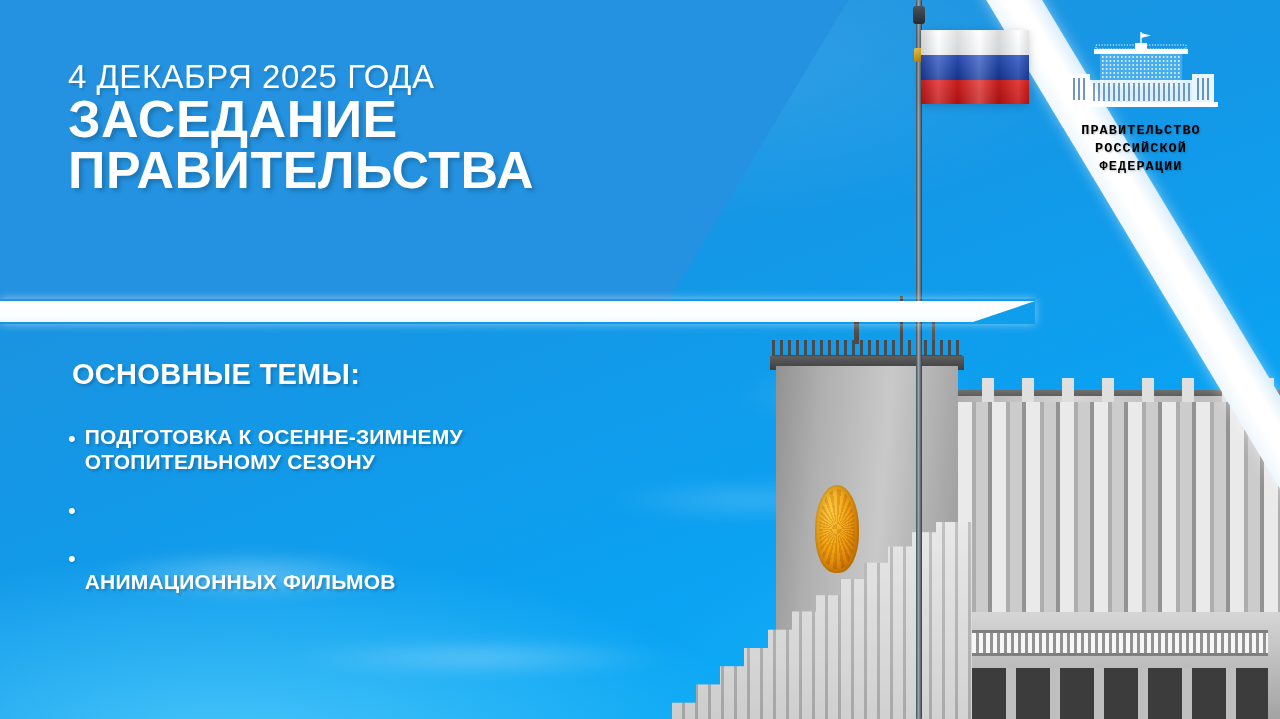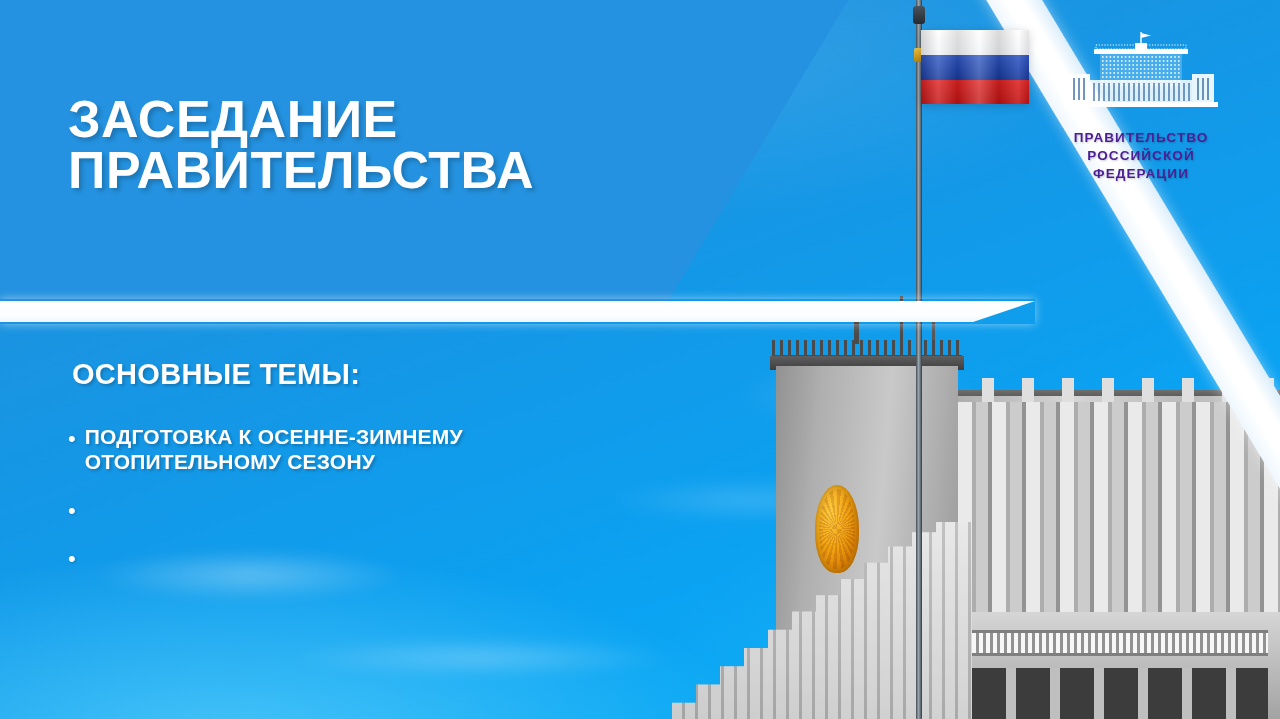--- a/index.html
+++ b/index.html
@@ -238,23 +238,24 @@
   }
   .topic-text {
     color:#ffffff; font-size:21px; font-weight:bold; line-height:1.18;
     letter-spacing:.2px; text-shadow:2px 2px 3px rgba(0,0,0,.22);
   }
 
   
   .logo { position:absolute; left:1038px; top:30px; width:206px; height:165px; text-align:center; }
   .logo-building { display:block; margin:0 auto; }
   .logo-text {
-    margin-top:19px; color:#4c1d95; font-weight:bold;
+    margin-top:12px; color:#000000; font-weight:bold;
     font-size:13.5px; line-height:1.32; letter-spacing:1.1px;
     text-shadow:1px 1px 2px rgba(0,0,0,.22);
+    font-family:Liberation Mono, monospace;
   }
   .logo-text span { display:block; white-space:nowrap; }
 </style>
 </head>
 <body>
 
 <div id="poster">
 
   <div class="sky"></div>
   <div class="sky-glow"></div>
@@ -299,20 +300,21 @@
 
   <div class="header-clip">
     <div class="header-panel">
       <div class="hp-inner"></div>
     </div>
   </div>
 
   <div class="white-band"></div>
   <div class="white-band-glow"></div>
 
+  <div class="date-line">4 ДЕКАБРЯ 2025 ГОДА</div>
   <div class="main-title">
     <span class="t-line">ЗАСЕДАНИЕ</span>
     <span class="t-line">ПРАВИТЕЛЬСТВА</span>
   </div>
 
   <div class="logo">
     <svg class="logo-building" width="170" height="80" viewBox="0 0 170 80">
       <g fill="none" stroke="#ffffff" stroke-width="1.4">
 
         <line x1="85" y1="2" x2="85" y2="14"></line>
@@ -391,18 +393,19 @@
     </div>
 
     <div class="topic-item">
       <span class="topic-bullet">•</span>
     </div>
 
     <div class="topic-item">
       <span class="topic-bullet">•</span>
       <span class="topic-text">
         <br>
+        <span>АНИМАЦИОННЫХ ФИЛЬМОВ</span>
       </span>
     </div>
 
   </div>
 
 </div>
 
 </body></html>

